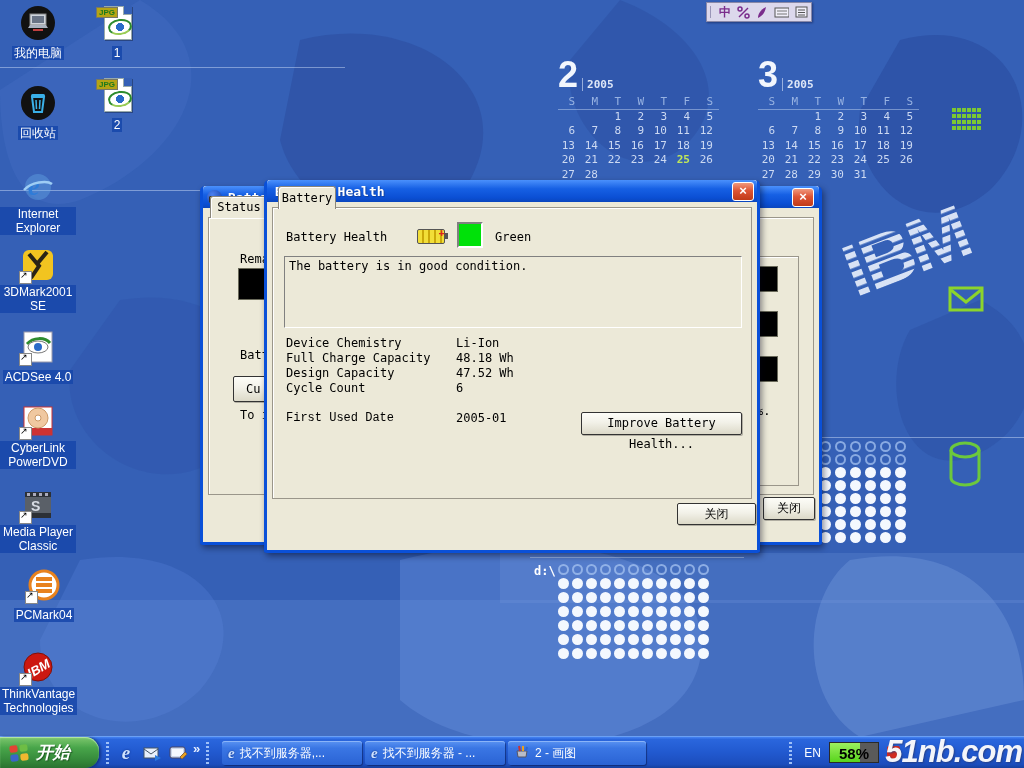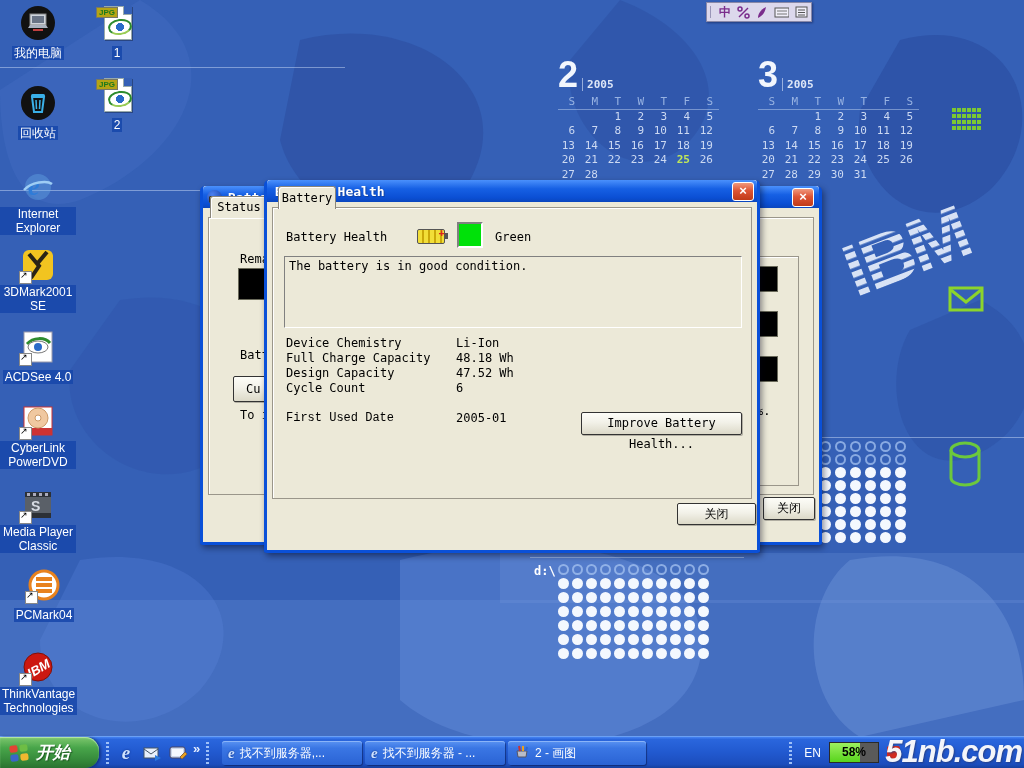--- a/index.html
+++ b/index.html
@@ -74,21 +74,21 @@
   .qicon{width:20px;height:20px;margin:0 3px;position:relative;cursor:pointer;}
   .e-glyph{color:#cfe2ff;font-family:"Liberation Serif",serif;font-weight:bold;font-style:italic;font-size:19px;line-height:20px;text-align:center;display:block;text-shadow:0 0 2px #0a2a7a;}
   .chev{color:#e6eeff;font-size:13px;font-weight:bold;cursor:pointer;margin:0 2px 8px 2px;}
   .taskbtn{position:absolute;top:4px;height:24px;border-radius:3px;background:linear-gradient(180deg,#5a93f2 0%,#3a76e4 30%,#2a63d4 100%);box-shadow:inset 0 1px 0 #8ab4f8, 1px 1px 1px rgba(0,0,30,.4);display:flex;align-items:center;padding:0 6px;box-sizing:border-box;color:#fff;font-size:12px;white-space:nowrap;overflow:hidden;cursor:pointer;}
   .taskbtn.active{background:linear-gradient(180deg,#eef3fc 0%,#cfdcf3 60%,#bccdeb 100%);color:#000;box-shadow:inset 1px 1px 2px rgba(20,40,90,.5);}
   .taskbtn .ticon{margin-right:5px;flex:0 0 auto;}
   #tray{position:absolute;right:0;top:0;height:31px;display:flex;align-items:center;padding-right:4px;}
   .trayEN{color:#fff;font-size:12px;margin:0 8px;cursor:pointer;}
   .meter{position:relative;width:48px;height:19px;background:#5a5a5a;border:1px solid #2a2a2a;cursor:pointer;}
   .meter .fill{position:absolute;left:0;top:0;bottom:0;width:62%;background:linear-gradient(180deg,#9cf060,#58d41c);}
-  .meter .pct{position:absolute;left:0;right:0;top:2px;text-align:center;color:#000;font-size:12px;font-weight:bold;}
+  .meter .pct{position:absolute;left:0;right:0;top:2px;text-align:center;color:#000;font-size:15px;font-weight:bold;}
   .redtray{width:13px;height:13px;border-radius:2px;background:#d42a1e;margin-left:8px;cursor:pointer;}
   #watermark{position:absolute;right:2px;bottom:-2px;z-index:12;color:rgba(255,255,255,.95);font-size:31px;font-weight:bold;font-style:italic;letter-spacing:-1px;text-shadow:1px 1px 2px rgba(40,60,120,.8);pointer-events:none;}
 
   
   #langbar{position:absolute;left:706px;top:2px;width:104px;height:18px;background:#dcd8ec;border:1px solid #8888a8;display:flex;align-items:center;z-index:2;box-shadow:1px 1px 2px rgba(0,0,40,.4);}
   #langbar .lgrip{width:2px;height:12px;border-left:1px solid #9a96b8;margin:0 3px;}
   .lb-it{color:#7a2c8c;font-weight:bold;font-size:12px;margin:0 3px;cursor:pointer;line-height:16px;}
   .lb-shape{margin:0 3px;cursor:pointer;display:block;}
 </style>
 </head>

